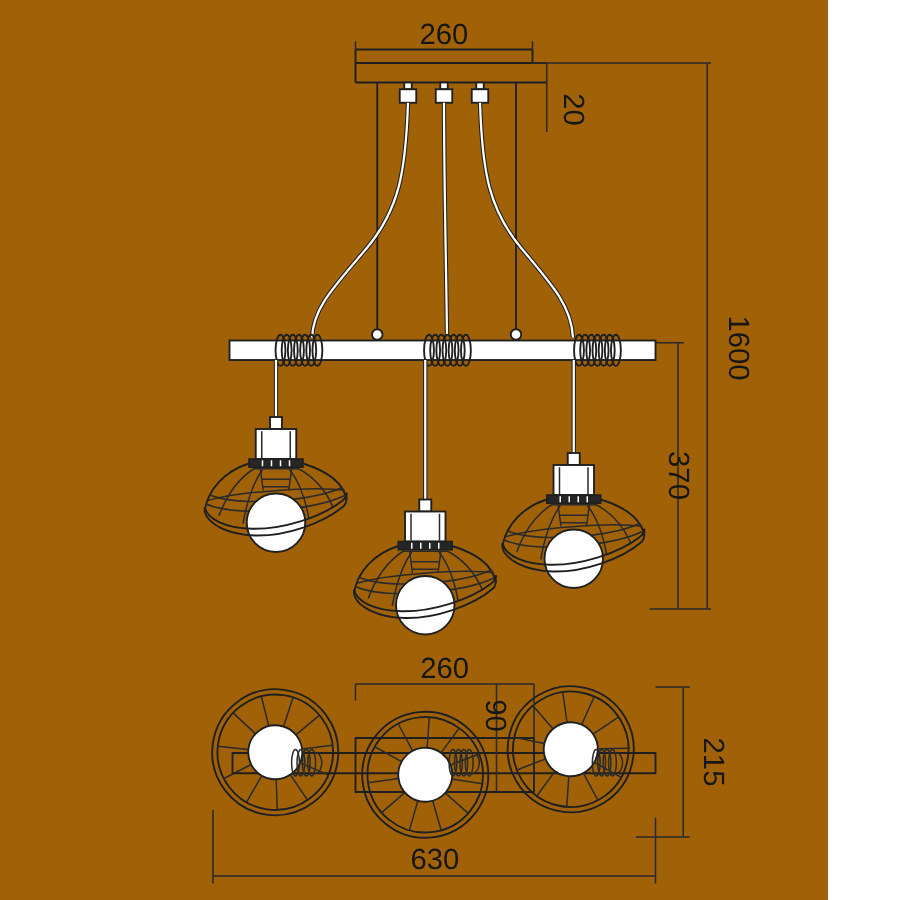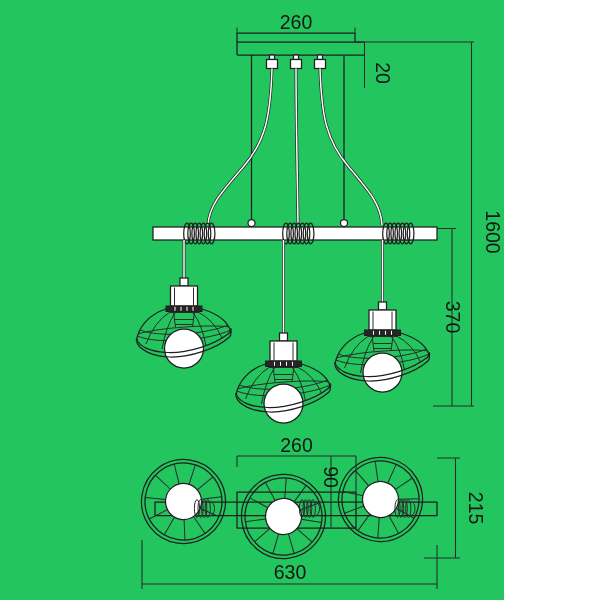--- a/index.html
+++ b/index.html
@@ -1,16 +1,16 @@
 <!DOCTYPE html>
 <html><head>
 <meta charset="utf-8">
 <style>
   html,body{margin:0;padding:0;background:#ffffff;}
-  .canvas{width:504px;height:600px;background:#22c55e;position:relative;overflow:hidden;}
+  .canvas{width:552px;height:600px;background:#a16207;position:relative;overflow:hidden;}
   svg{display:block;}
   .ln{stroke:#1f1f1f;fill:none;stroke-width:1.25;stroke-linejoin:round;}
   .thin{stroke:#2a2a2a;fill:none;stroke-width:1;}
   .fw{fill:#ffffff;stroke:#1f1f1f;stroke-width:1.25;}
   .fd{fill:#262626;stroke:#1f1f1f;stroke-width:1;}
   .cord{stroke:#1f1f1f;fill:none;stroke-width:2.9;}
   .core{stroke:#ffffff;fill:none;stroke-width:1.5;}
   .wtick{stroke:#ffffff;stroke-width:1;fill:none;}
   .dim{stroke:#2a2a2a;fill:none;stroke-width:1.05;}
   text.dimtxt{font-family:"Liberation Sans", sans-serif;font-size:19.5px;fill:#161616;}

